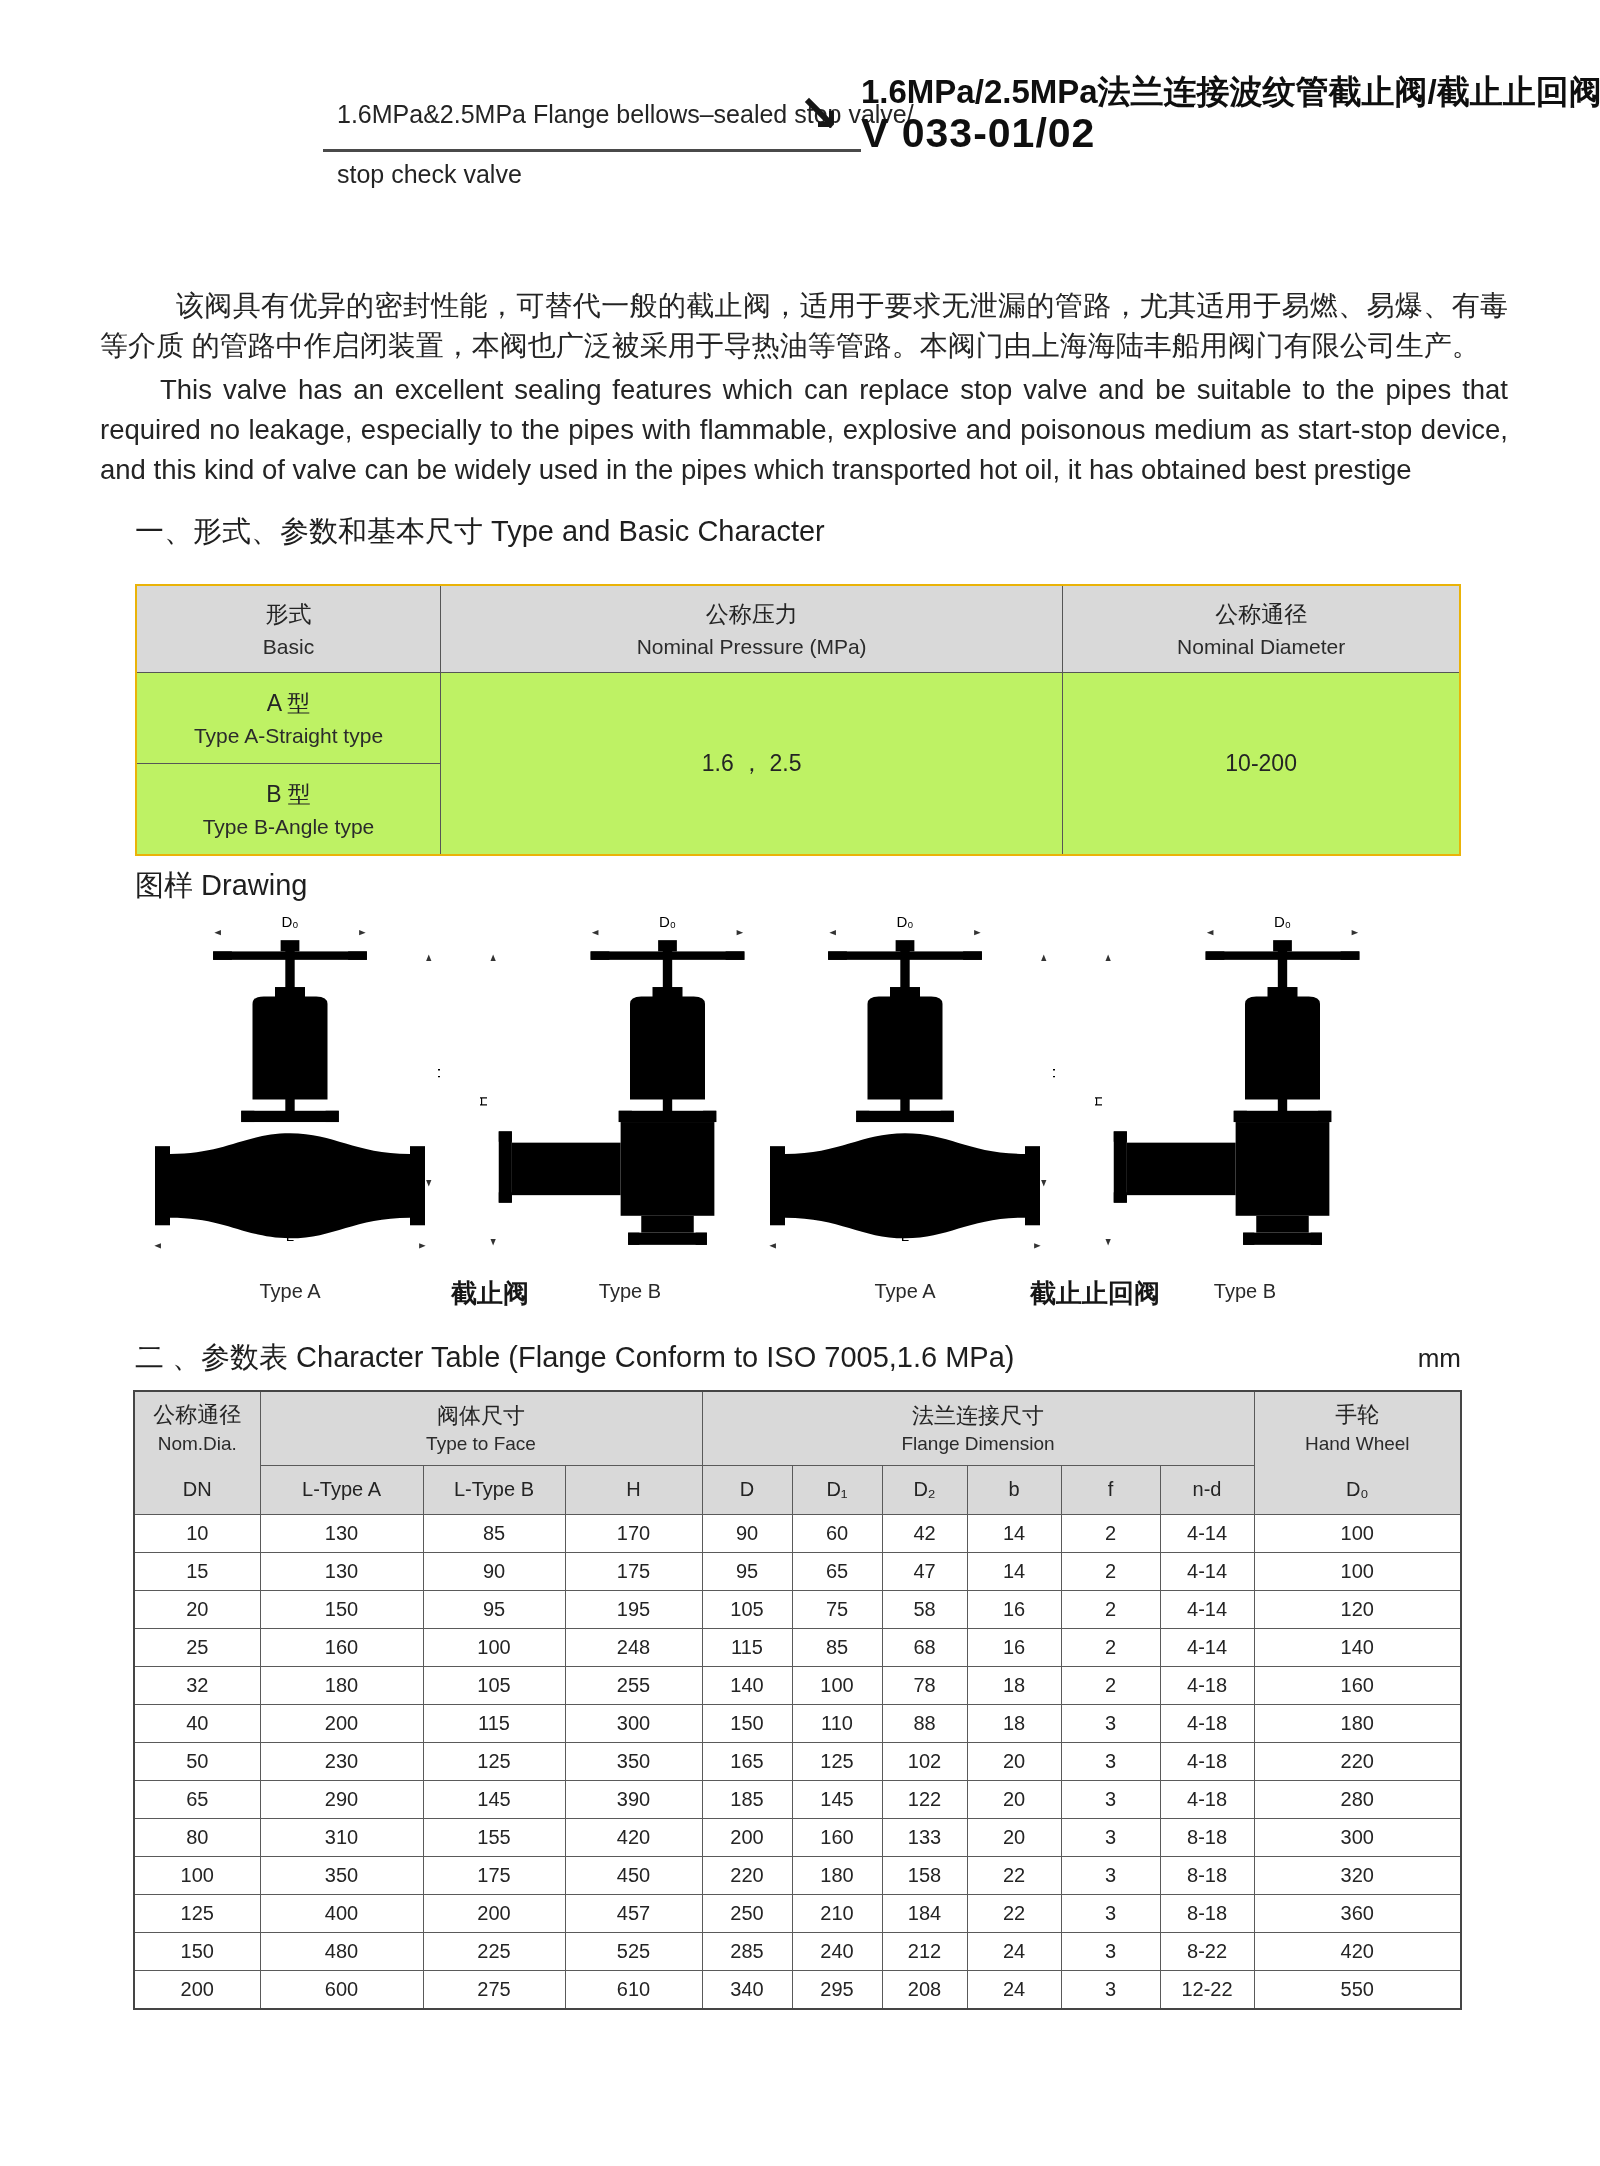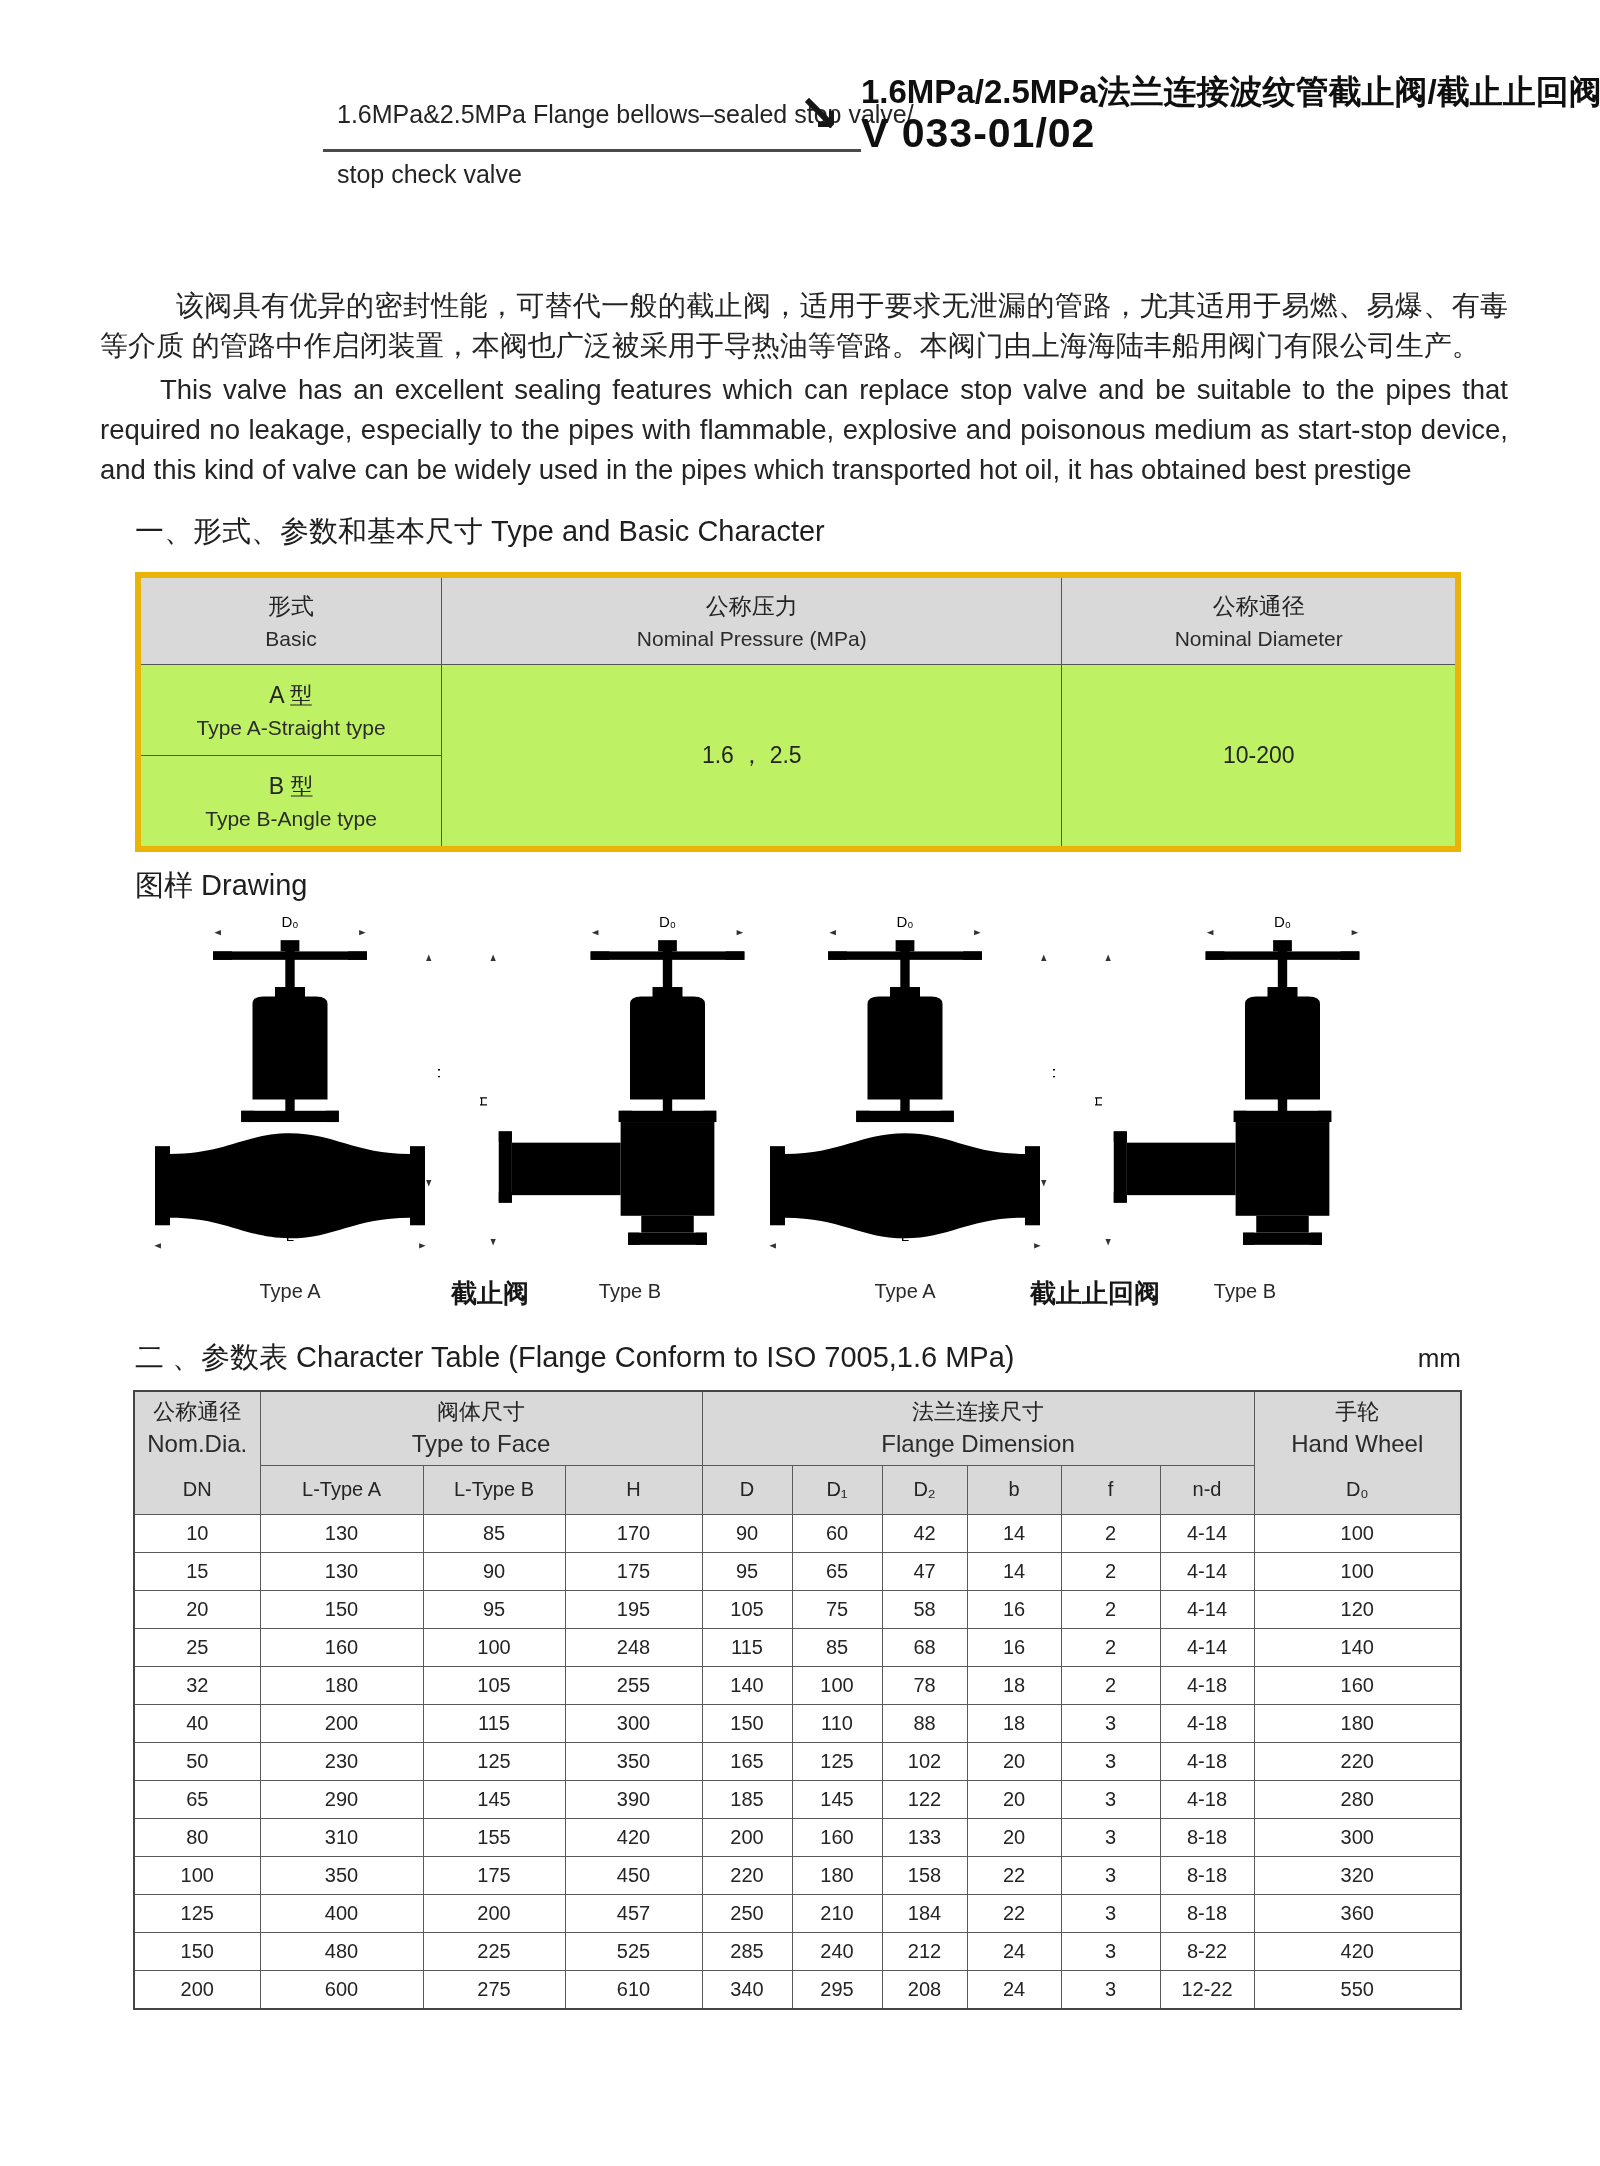--- a/index.html
+++ b/index.html
@@ -29,21 +29,21 @@
   #sec1-head{left:135px;top:512px;}
   #drawing-head{left:135px;top:866px;}
   #sec2-head-row{left:135px;top:1338px;width:1326px;display:flex;
     justify-content:space-between;align-items:baseline;}
   #sec2-unit{font-size:26px;color:#1e1e1e;}
 
   
   #type-table{left:135px;top:572px;width:1326px;border-collapse:collapse;table-layout:fixed;}
   #type-table th,#type-table td{
     border:1px solid #565656;text-align:center;vertical-align:middle;color:#242424;}
-  #type-table{border:6px solid #eab308;}
+  #type-table{border:2px solid #eab308;margin-top:12px;}
   #type-table thead th{background:#d9d9d9;height:84px;font-weight:normal;}
   #type-table tbody td{height:88px;background:#bef264;}
   .cn-line{font-size:23px;line-height:1.5;}
   .en-line{font-size:21px;line-height:1.4;color:#2b2b2b;}
   .val-line{font-size:23px;}
 
   
   #drawings{left:135px;top:906px;width:1330px;height:364px;}
   .valve{position:absolute;top:0;width:300px;height:358px;}
   #valve-1{left:5px;} #valve-2{left:345px;} #valve-3{left:620px;} #valve-4{left:960px;}
@@ -56,21 +56,21 @@
 
   
   #char-table{left:133px;top:1390px;width:1327px;border-collapse:collapse;table-layout:fixed;}
   #char-table{border:2px solid #454545;}
   #char-table th,#char-table td{border:1px solid #5a5a5a;text-align:center;
     vertical-align:middle;color:#242424;padding:0;}
   #char-table thead th{background:#d9d9d9;font-weight:normal;}
   #char-table thead tr.g-row th{height:72px;}
   #char-table thead tr.s-row th{height:48px;font-size:20px;}
   #char-table .hcn{font-size:22px;line-height:1.45;}
-  #char-table .hen{font-size:24px;line-height:1.35;color:#2b2b2b;}
+  #char-table .hen{font-size:19px;line-height:1.35;color:#2b2b2b;}
   #char-table tbody td{height:37px;font-size:20px;background:#fff;}
   .stack{display:flex;flex-direction:column;height:122px;}
   .stack .top{height:72px;display:flex;flex-direction:column;justify-content:center;}
   .stack .sub{height:50px;display:flex;align-items:center;justify-content:center;font-size:20px;}
 </style>
 </head>
 <body>
 
 <svg width="0" height="0" style="position:absolute" aria-hidden="true">
   <defs>

